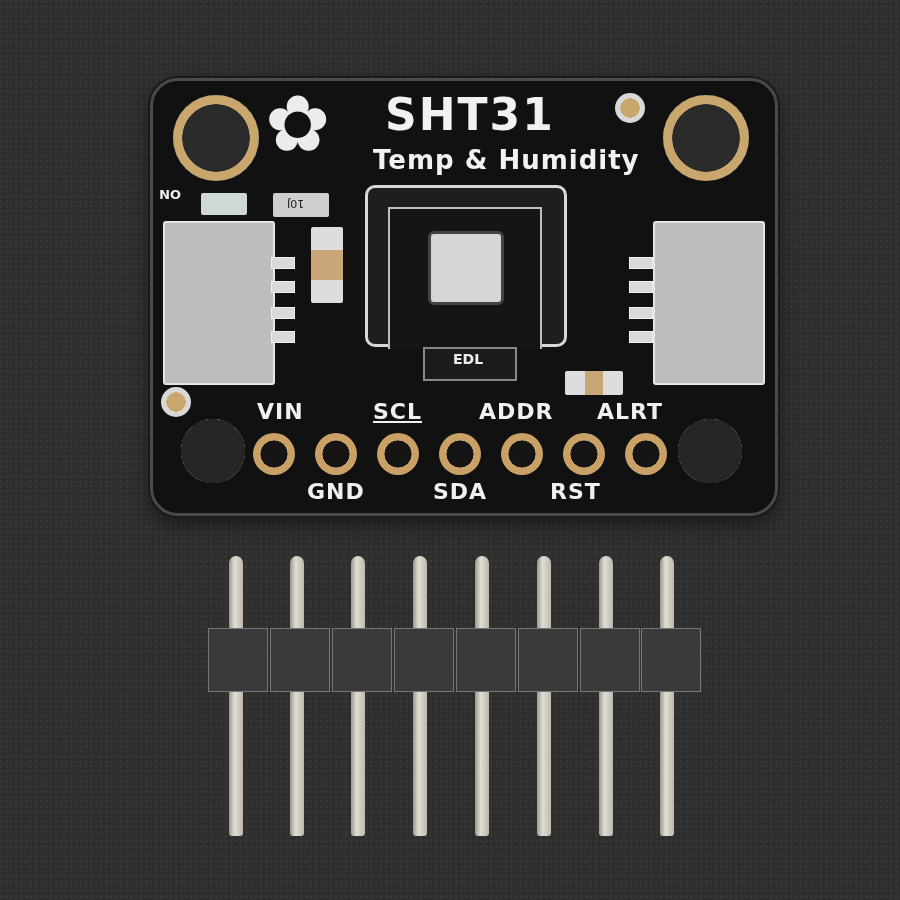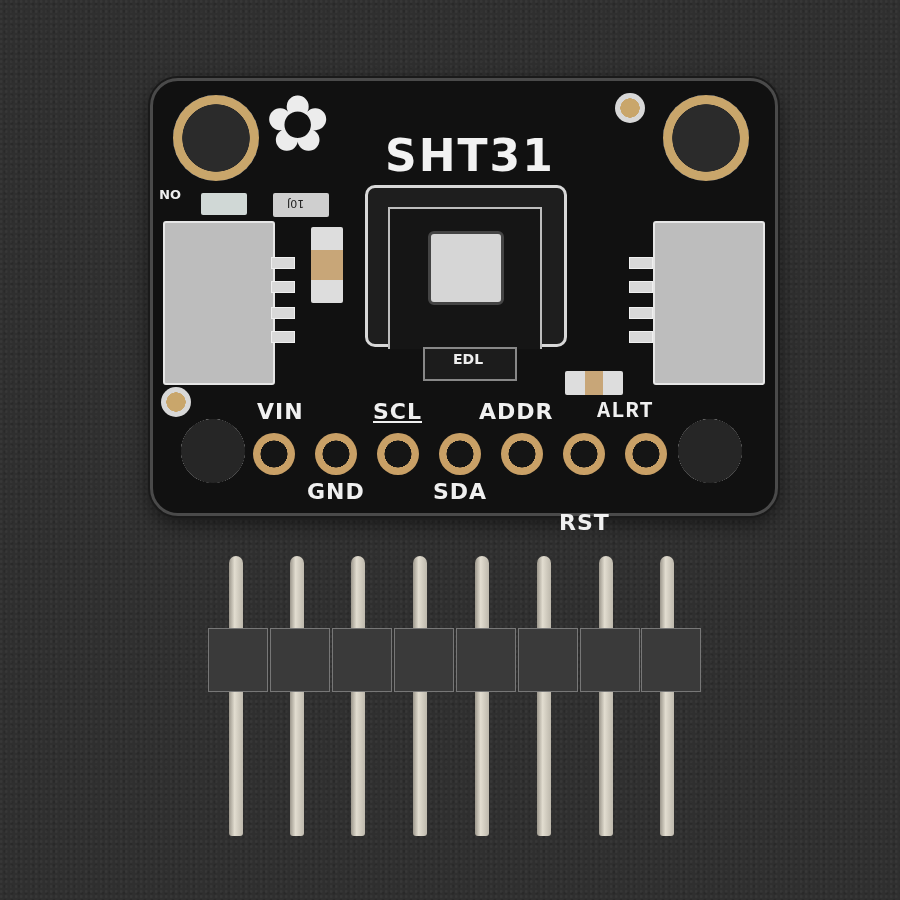--- a/index.html
+++ b/index.html
@@ -57,21 +57,22 @@
 </head>
 <body>
 
 <div class="board">
   <div class="mount" style="left:20px;top:14px;width:86px;height:86px;"></div>
   <div class="mount" style="left:510px;top:14px;width:86px;height:86px;"></div>
   <div class="mount plain" style="left:28px;top:338px;width:64px;height:64px;"></div>
   <div class="mount plain" style="left:525px;top:338px;width:64px;height:64px;"></div>
 
   <div class="logo" style="left:112px;top:4px;">✿</div>
-  <div class="title" style="left:232px;top:8px;font-size:44px;margin-top:41px;">SHT31</div>
+  <div class="title" style="left:232px;top:8px;font-size:44px;">SHT31</div>
+  <div class="title" style="left:220px;top:64px;font-size:26px;letter-spacing:1px;">Temp &amp; Humidity</div>
   <div class="fid" style="left:462px;top:12px;"></div>
   <div class="fid" style="left:8px;top:306px;"></div>
 
   <div style="position:absolute;left:6px;top:106px;color:#eee;font-size:13px;font-weight:bold;transform:rotate(180deg);">ON</div>
   <div class="smd" style="left:48px;top:112px;width:46px;height:22px;background:#d0d8d6;"></div>
   <div class="smd" style="left:120px;top:112px;width:56px;height:24px;">
     <span style="position:absolute;left:14px;top:4px;font-size:11px;color:#222;transform:rotate(180deg);display:inline-block;">10J</span>
   </div>
   <div class="smd" style="left:158px;top:146px;width:32px;height:76px;background:linear-gradient(#ddd 0 30%, #c8a678 30% 70%, #ddd 70%);"></div>
   <div class="smd" style="left:412px;top:290px;width:58px;height:24px;background:linear-gradient(90deg,#ddd 0 35%, #c8a678 35% 65%, #ddd 65%);"></div>
@@ -91,24 +92,24 @@
 
   <div class="cutout"></div>
   <div class="cutout-inner"></div>
   <div class="sensor"></div>
   <div class="ic"></div>
   <div class="ic-label">EDL</div>
 
   <div class="pinlabel" style="left:104px;top:318px;">VIN</div>
   <div class="pinlabel" style="left:220px;top:318px;text-decoration:underline;">SCL</div>
   <div class="pinlabel" style="left:326px;top:318px;">ADDR</div>
-  <div class="pinlabel" style="left:444px;top:318px;font-family:Liberation Mono, monospace;">ALRT</div>
+  <div class="pinlabel" style="left:444px;top:318px;">ALRT</div>
   <div class="pinlabel" style="left:154px;top:398px;">GND</div>
   <div class="pinlabel" style="left:280px;top:398px;">SDA</div>
-  <div class="pinlabel" style="left:406px;top:398px;margin-top:31px;">RST</div>
+  <div class="pinlabel" style="left:397px;top:398px;">RST</div>
 
   <div class="pad" style="left:100px;top:352px;"></div>
   <div class="pad" style="left:162px;top:352px;"></div>
   <div class="pad" style="left:224px;top:352px;"></div>
   <div class="pad" style="left:286px;top:352px;"></div>
   <div class="pad" style="left:348px;top:352px;"></div>
   <div class="pad" style="left:410px;top:352px;"></div>
   <div class="pad" style="left:472px;top:352px;"></div>
 </div>
 

